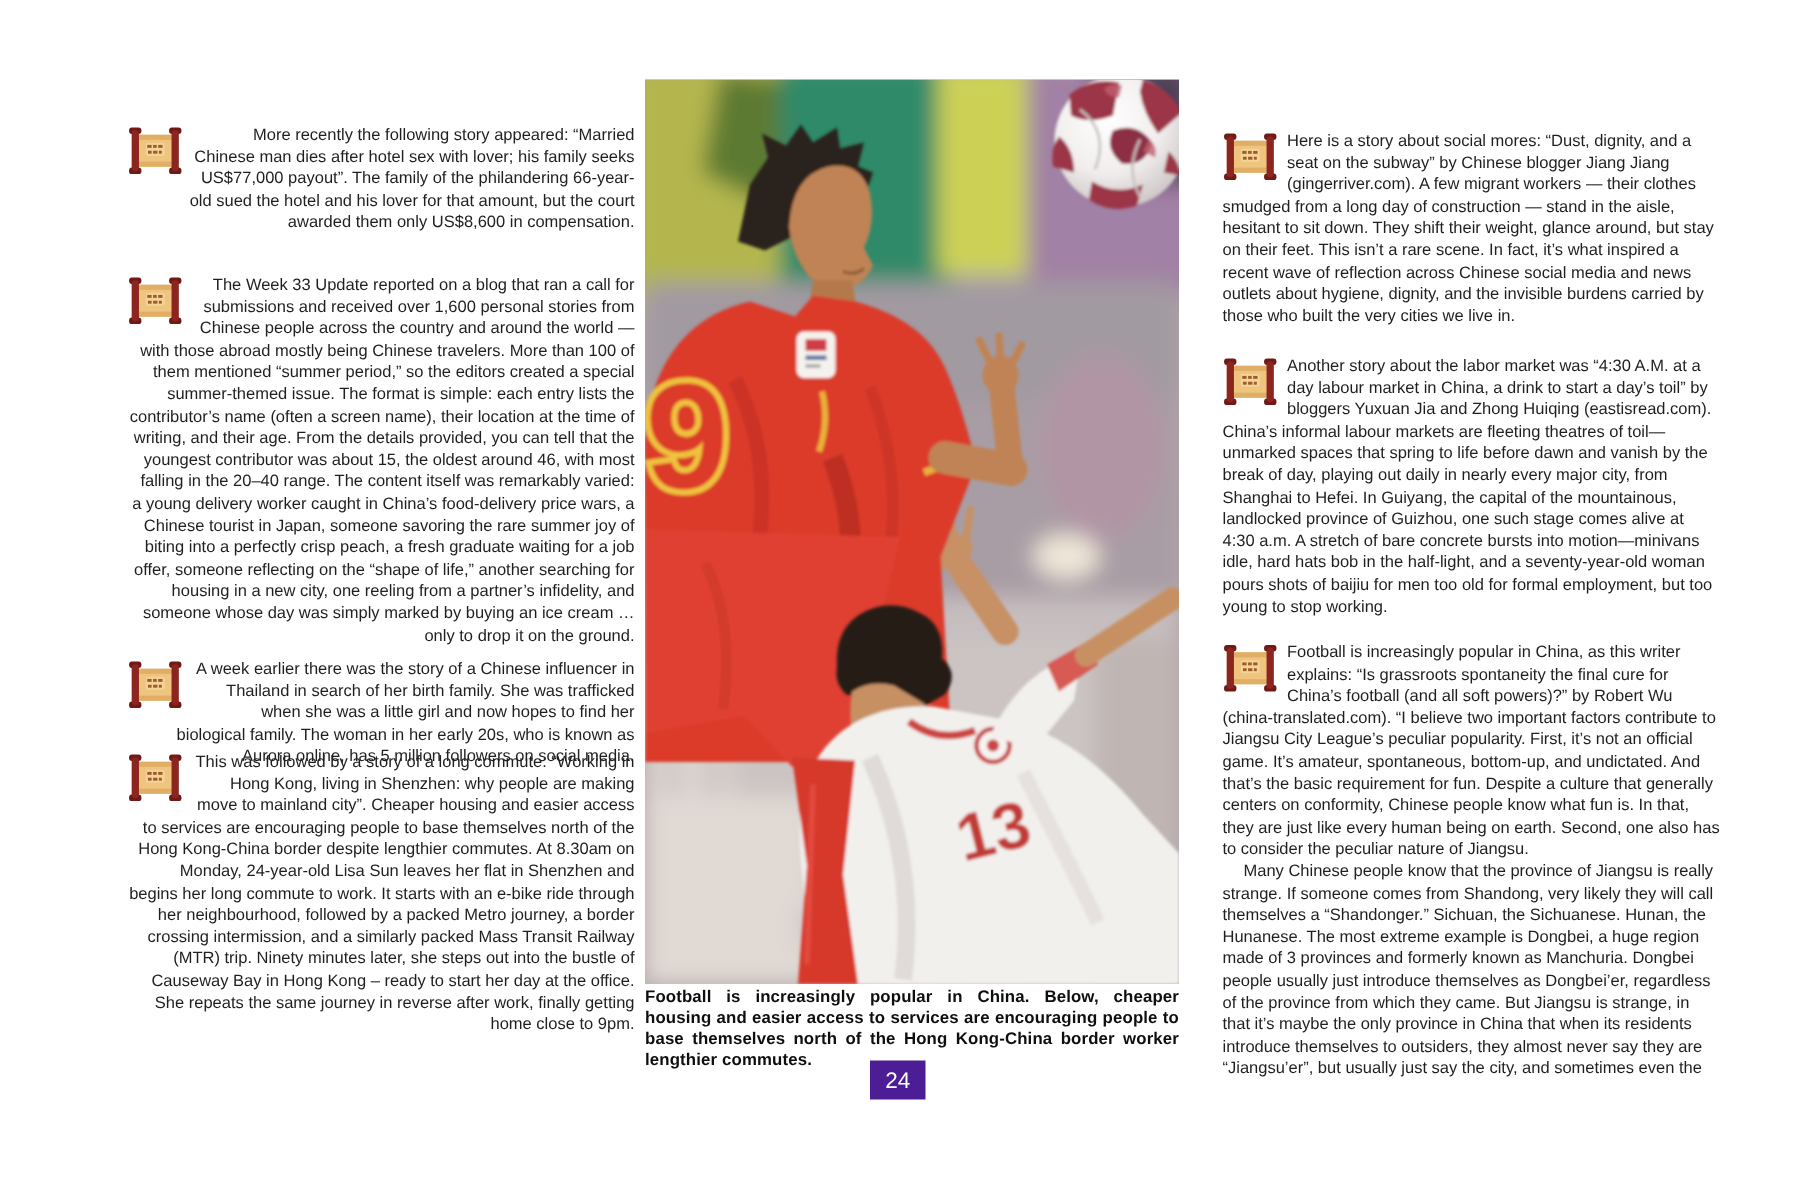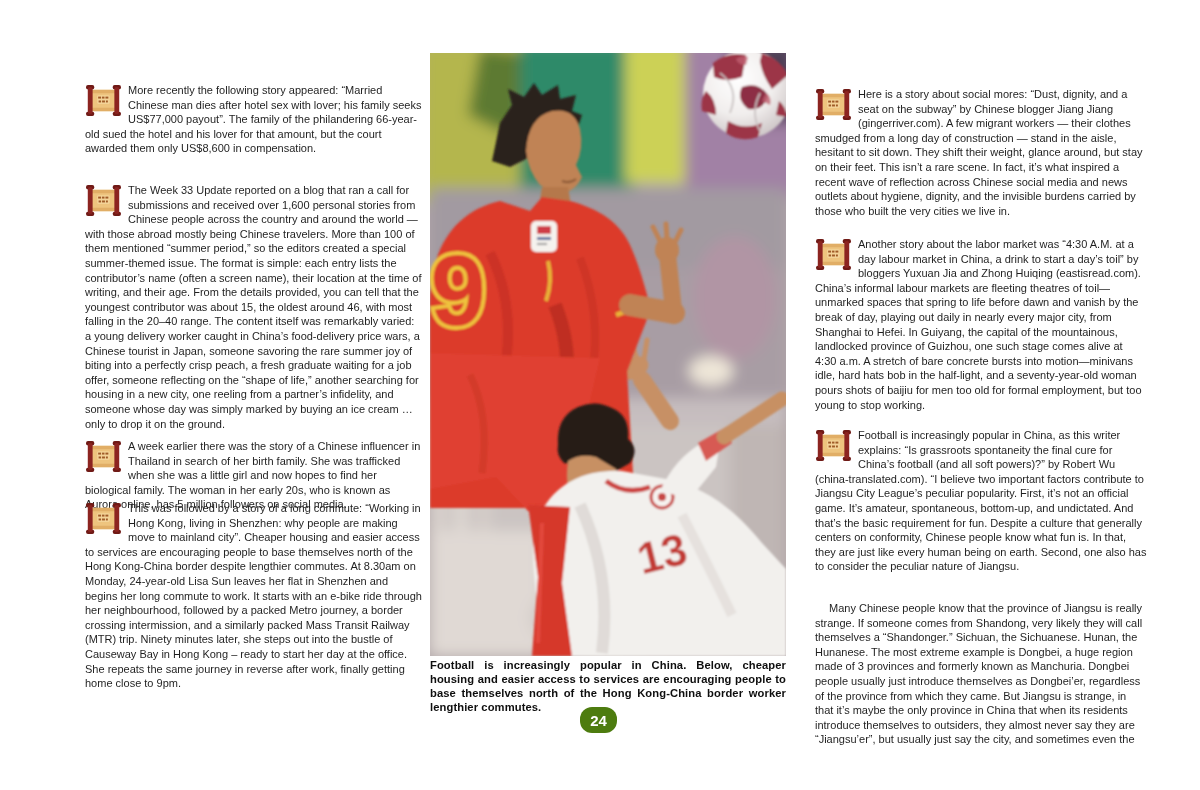--- a/index.html
+++ b/index.html
@@ -3,41 +3,41 @@
 <meta charset="utf-8">
 <style>
   html,body{margin:0;padding:0;}
   body{
     width:1200px;height:790px;position:relative;overflow:hidden;
     background:#ffffff;
     font-family:"Liberation Sans","DejaVu Sans",sans-serif;
     color:#1f1f1f;
   }
   .col{position:absolute;font-size:11px;line-height:14.6px;text-align:left;}
-  #col-left{left:85px;top:83px;width:338px;height:625px;}
+  #col-left{left:85px;top:83px;width:338px;height:625px;text-align:right;}
   #col-right{left:815px;top:87px;width:332px;height:625px;}
   .para{position:absolute;left:0;width:100%;}
   .scroll-icon{float:left;width:37px;height:33px;margin:1px 6px 3px 0;}
   .scroll-icon svg{width:100%;height:100%;display:block;}
-  .sub-para{display:block;text-indent:14px;margin-top:27px;}
+  .sub-para{display:block;text-indent:14px;}
   #photo{
     position:absolute;left:430px;top:53px;width:356px;height:603px;
     overflow:hidden;background:#b0a5a8;
   }
   #photo svg{display:block;}
   #photo-caption{
     position:absolute;left:430px;top:659px;width:356px;
     font-size:11.2px;line-height:13.9px;font-weight:bold;
     color:#0e0e0e;text-align:justify;letter-spacing:0.1px;
   }
   #page-badge{
     position:absolute;left:580px;top:707px;width:37px;height:26px;
-    background:#4d7c0f;border-radius:12px;
+    background:#4c1d95;border-radius:0;
     display:flex;align-items:center;justify-content:center;
-    color:#ffffff;font-weight:bold;font-size:15px;
+    color:#ffffff;font-weight:normal;font-size:15px;
   }
 </style>
 </head>
 <body>
 
 <svg width="0" height="0" style="position:absolute" aria-hidden="true">
   <defs>
     <symbol id="scrollIcon" viewBox="0 0 38 34">
       <rect x="6.5" y="6" width="25" height="22" rx="2" fill="#eec47e"></rect>
       <rect x="6.5" y="6" width="25" height="3.5" fill="#dca75f" opacity="0.75"></rect>

